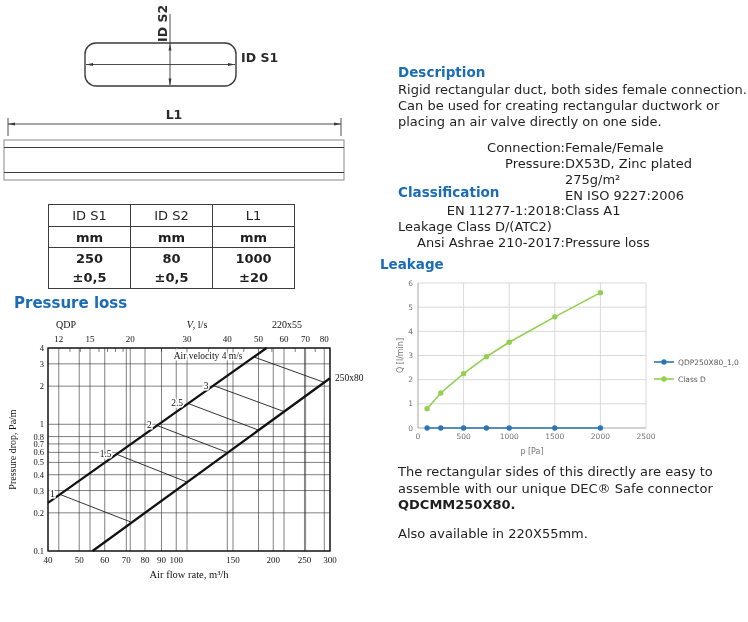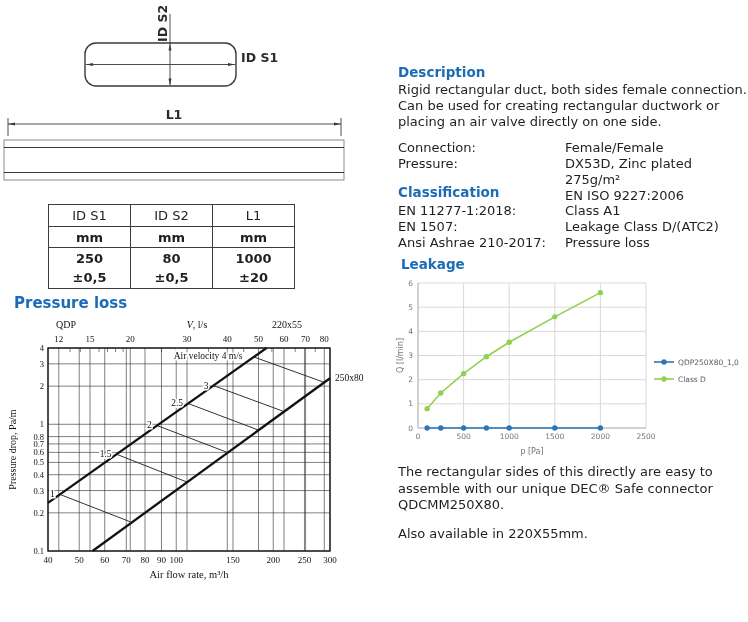--- a/index.html
+++ b/index.html
@@ -3,32 +3,32 @@
 <meta charset="utf-8">
 <style>
   html,body{margin:0;padding:0;background:#fff;}
   .page{position:relative;width:748px;height:622px;background:#fff;overflow:hidden;
         font-family:"DejaVu Sans",sans-serif;color:#1f1f1f;}
   .abs{position:absolute;}
   .heading{color:#1b6cb5;font-weight:bold;font-size:13.5px;line-height:16px;margin:0;}
   .heading-lg{font-size:15px;}
   .body-text{font-size:13px;line-height:16px;}
   .kv{display:flex;font-size:13px;line-height:16px;}
-  .kv .k{width:167px;flex:none;}
+  .kv .k{width:167px;flex:none;text-align:right;}
   .kv .v{flex:1;}
   
   .dim-table{border-collapse:collapse;font-size:13px;}
   .dim-table th,.dim-table td{border:1px solid #3c3c3c;text-align:center;font-weight:normal;padding:0;}
   .dim-table th{width:81px;height:21px;}
   .dim-table td{height:20px;font-weight:bold;}
   .dim-table tr.vals td{height:40px;line-height:19px;}
   
   svg text{user-select:none;}
   .note{font-size:13px;line-height:16.5px;margin:0;}
-  .note b{font-weight:normal;margin-top:14px;}
+  .note b{font-weight:bold;margin-top:14px;}
 </style>
 </head>
 <body>
 
 <div class="page">
 
   <svg class="abs" style="left:0;top:0;" width="374" height="198" viewBox="0 0 374 198">
 
     <rect x="85" y="43" width="151" height="43" rx="11" fill="none" stroke="#3a3a3a" stroke-width="1.4"></rect>
 
@@ -215,31 +215,30 @@
   </div>
 
   <div class="abs" style="left:398px;top:184px;width:352px;">
     <h2 class="heading">Classification</h2>
     <div style="margin-top:3px;">
       <div class="kv">
         <span class="k">EN 11277-1:2018:</span>
         <span class="v">Class A1</span>
       </div>
       <div class="kv">
-        <span class="k">EN 1507:</span>
         <span class="v">Leakage Class D/(ATC2)</span>
       </div>
       <div class="kv">
         <span class="k">Ansi Ashrae 210-2017:</span>
         <span class="v">Pressure loss</span>
       </div>
     </div>
   </div>
 
-  <h2 class="heading abs" style="left:401px;top:256px;">Leakage</h2>
+  <h2 class="heading abs" style="left:380px;top:256px;">Leakage</h2>
   <svg id="leakage-chart" class="abs" style="left:396px;top:272px;" width="352" height="192" viewBox="0 0 352 192">
       <g stroke="#d9d9d9" stroke-width="1">
         <line x1="22" y1="131.83333333333334" x2="250" y2="131.83333333333334"></line>
         <line x1="22" y1="107.66666666666667" x2="250" y2="107.66666666666667"></line>
         <line x1="22" y1="83.5" x2="250" y2="83.5"></line>
         <line x1="22" y1="59.33333333333334" x2="250" y2="59.33333333333334"></line>
         <line x1="22" y1="35.16666666666666" x2="250" y2="35.16666666666666"></line>
         <line x1="22" y1="11" x2="250" y2="11"></line>
         <line x1="67.6" y1="11" x2="67.6" y2="156"></line>
         <line x1="113.2" y1="11" x2="113.2" y2="156"></line>

